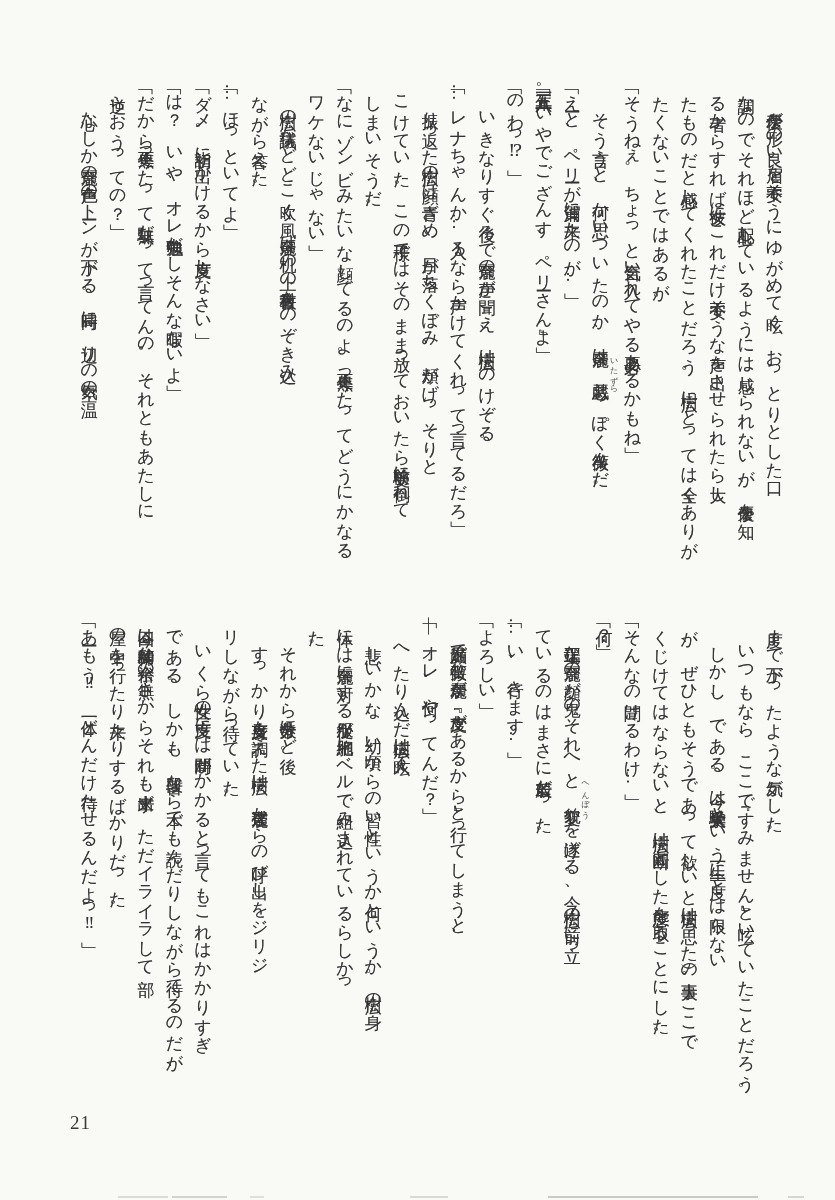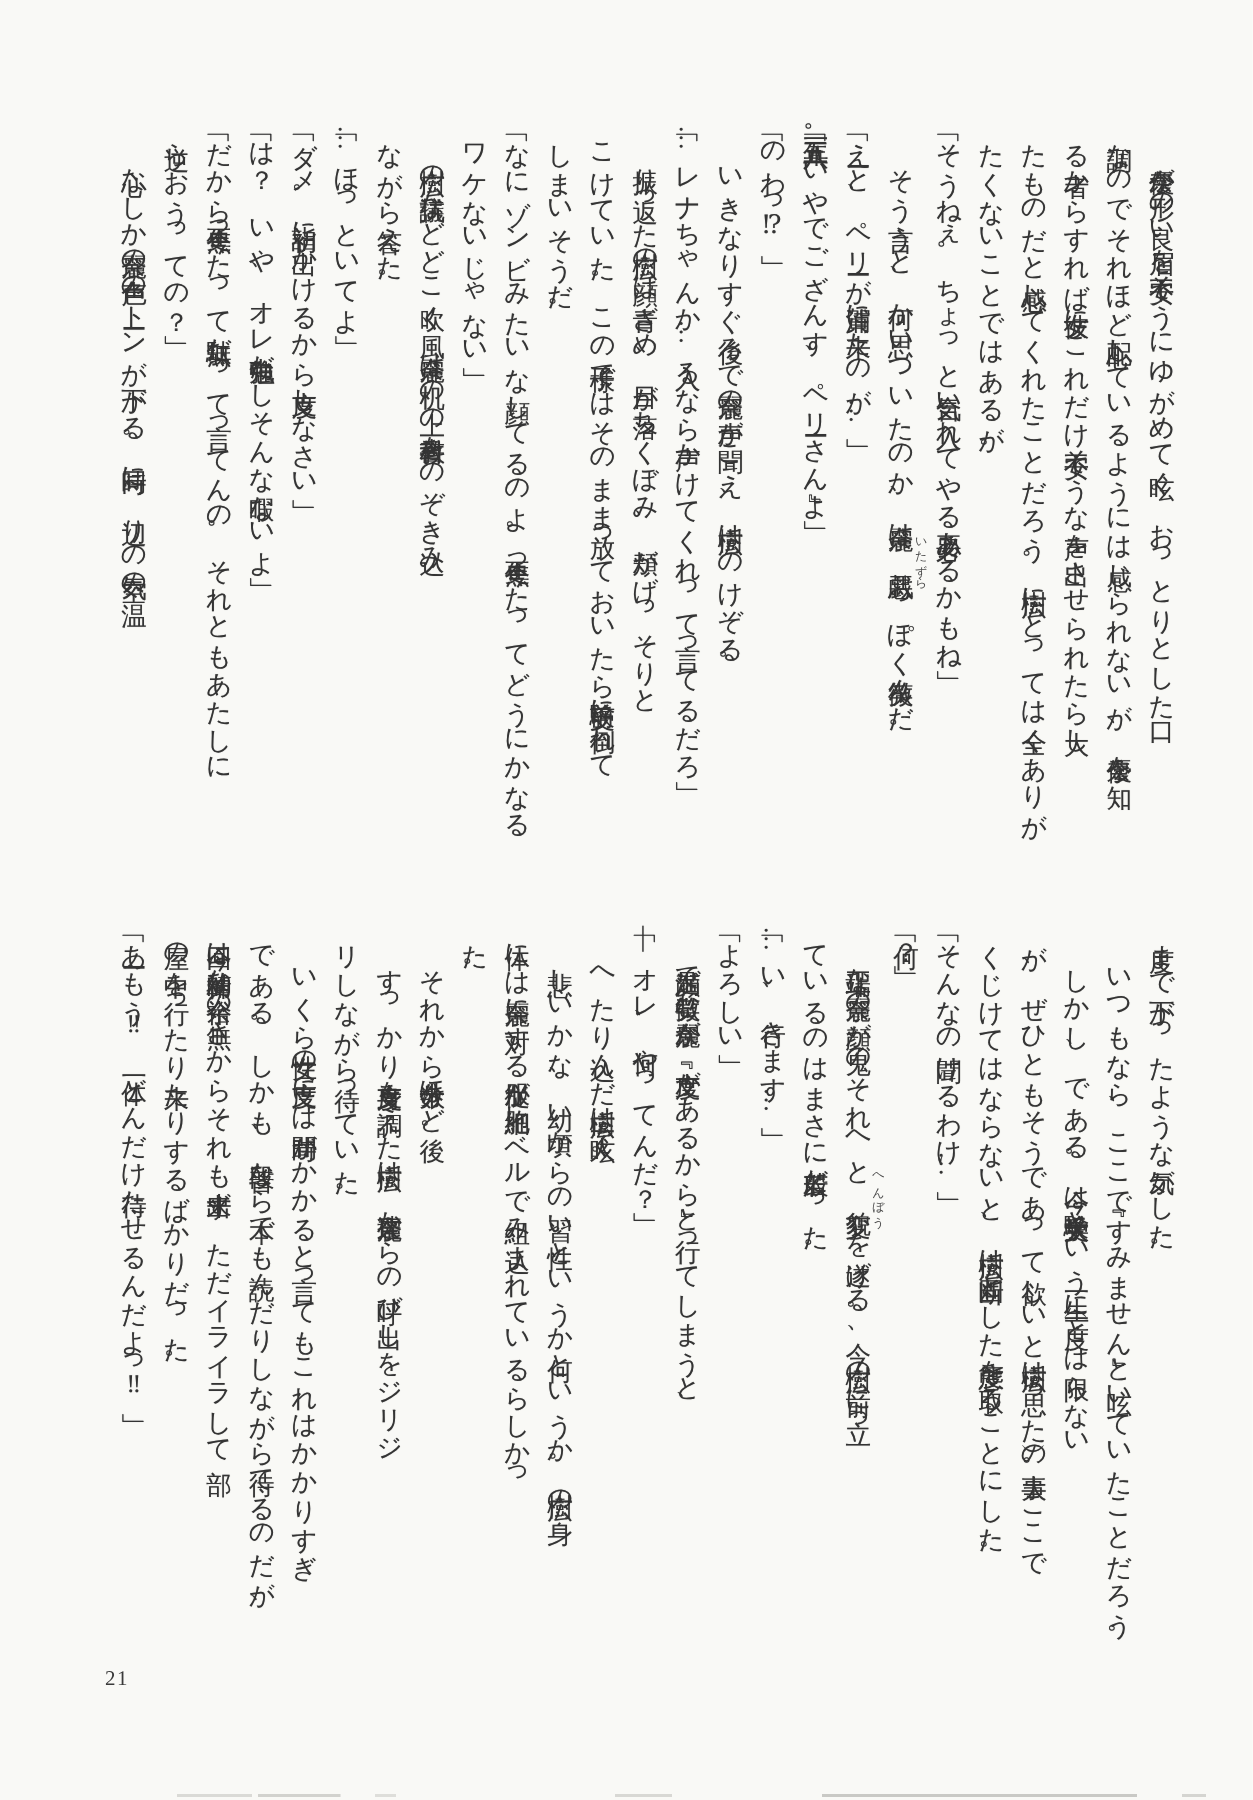--- a/index.html
+++ b/index.html
@@ -30,21 +30,21 @@
   ruby { ruby-align: center; }
   rt {
     font-size: 8px;
     letter-spacing: 0;
     color: #4a4a4a;
     text-shadow: none;
   }
   #page-number {
     position: absolute;
     left: 70px; top: 1112px;
-    font-size: 14px;
+    font-size: 19px;
     color: #3a3a3a;
     letter-spacing: 1px;
   }
   .scan-edge {
     position: absolute;
     height: 2px;
     background: #cfcfcb;
     bottom: 2px;
   }
   .e1 { left: 118px; width: 50px; background:#dadad6; }

